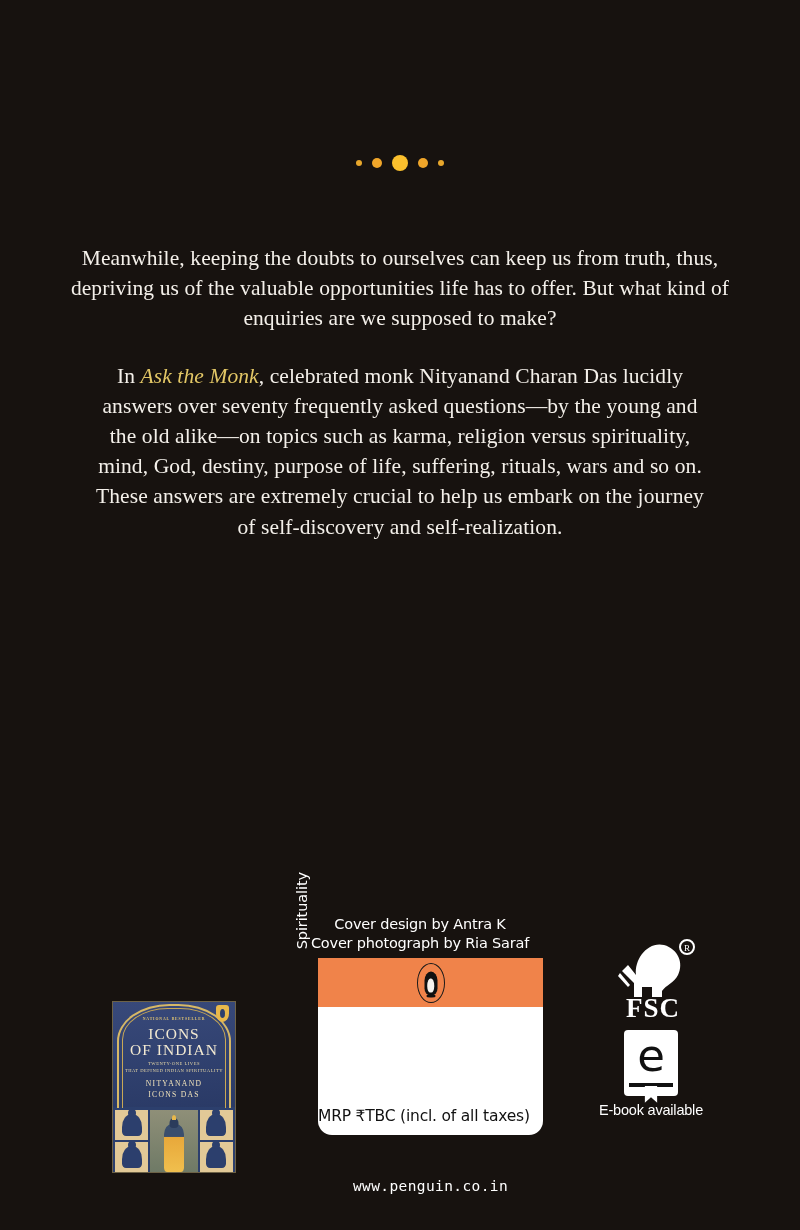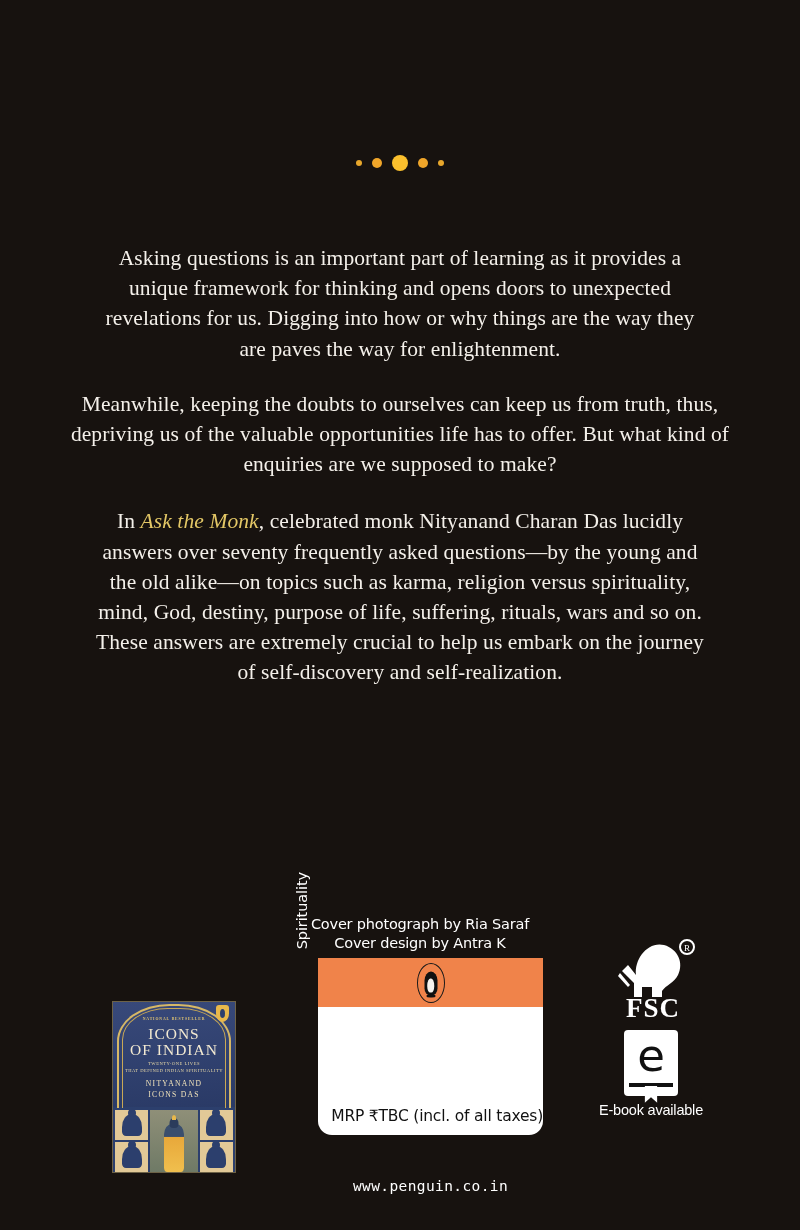--- a/index.html
+++ b/index.html
@@ -279,21 +279,21 @@
     position: absolute;
     left: 2px; bottom: -2.5px;
     width: 9px; height: 3px;
     background: #111;
     border-radius: 40%;
   }
   .bc-white { flex: 1; background: #ffffff; }
   .bc-mrp {
     flex: none;
     padding-bottom: 10px;
-    text-align: right;
+    text-align: left;
     color: #111;
     font-family: "DejaVu Sans", sans-serif;
     font-size: 15.5px;
     letter-spacing: -0.2px;
   }
   .spine-label {
     position: absolute;
     left: -24px;
     top: 44px;
     width: 130px;
@@ -387,28 +387,27 @@
 
   <div class="dots">
     <span class="dot s1"></span>
     <span class="dot s2"></span>
     <span class="dot s3"></span>
     <span class="dot s4"></span>
     <span class="dot s5"></span>
   </div>
 
   <div class="blurb">
-    <p class="para p1">Asking questions is an important part of learning as it provides a unique framework for thinking and opens doors to unexpected revelations for us. Digging into how or why things are the way they are paves the way for enlightenment.</p>
     <p class="para p2">Meanwhile, keeping the doubts to ourselves can keep us from truth, thus, depriving us of the valuable opportunities life has to offer. But what kind of enquiries are we supposed to make?</p>
     <p class="para p3"><span>In </span><span class="book-title-italic">Ask the Monk</span><span>, celebrated monk Nityanand Charan Das lucidly answers over seventy frequently asked questions—by the young and the old alike—on topics such as karma, religion versus spirituality, mind, God, destiny, purpose of life, suffering, rituals, wars and so on. These answers are extremely crucial to help us embark on the journey of self-discovery and self-realization.</span></p>
   </div>
 
   <div class="credits">
+    <div>Cover design by Antra K</div>
     <div>Cover photograph by Ria Saraf</div>
-    <div>Cover design by Antra K</div>
   </div>
 
   <div class="thumb">
     <div class="thumb-top">
       <div class="arch"></div>
       <div class="arch-inner"></div>
       <div class="thumb-penguin"></div>
       <div class="t-bestseller">NATIONAL BESTSELLER</div>
       <div class="t-title">
         <div>ICONS</div>

